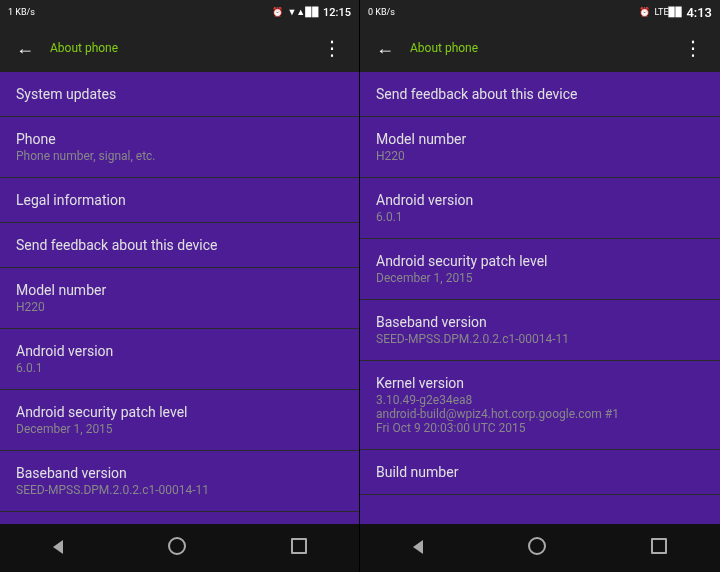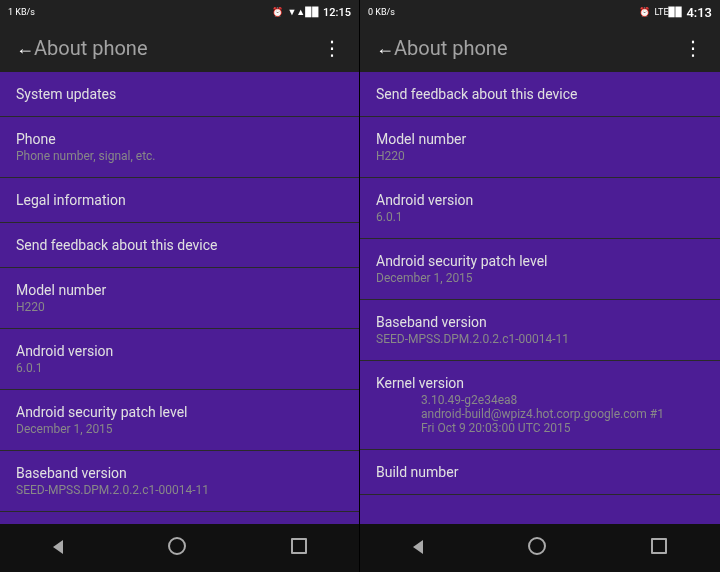--- a/index.html
+++ b/index.html
@@ -50,25 +50,25 @@
     .app-bar {
       height: 48px;
       background: #212121;
       display: flex;
       align-items: center;
       padding: 0 16px;
       flex-shrink: 0;
     }
 
     .app-bar-title {
-      color: #a3a3a3;
-      font-size: 20px;
+      color: #84cc16;
+      font-size: 12px;
       font-weight: 400;
       flex: 1;
-      margin-left: 0;
+      margin-left: 16px;
     }
 
     .back-btn {
       color: #fff;
       font-size: 18px;
       cursor: pointer;
     }
 
     .more-btn {
       color: #fff;
@@ -249,21 +249,21 @@
     <div class="list-item">
       <div class="item-title">Android security patch level</div>
       <div class="item-subtitle">December 1, 2015</div>
     </div>
     <div class="list-item">
       <div class="item-title">Baseband version</div>
       <div class="item-subtitle">SEED-MPSS.DPM.2.0.2.c1-00014-11</div>
     </div>
     <div class="list-item">
       <div class="item-title">Kernel version</div>
-      <div class="item-subtitle" style="white-space: pre-line; margin-left: 45px;">3.10.49-g2e34ea8
+      <div class="item-subtitle" style="white-space: pre-line;">3.10.49-g2e34ea8
 android-build@wpiz4.hot.corp.google.com #1
 Fri Oct 9 20:03:00 UTC 2015</div>
     </div>
     <div class="list-item">
       <div class="item-title">Build number</div>
     </div>
   </div>
 
   <div class="nav-bar">
     <span class="nav-btn">

